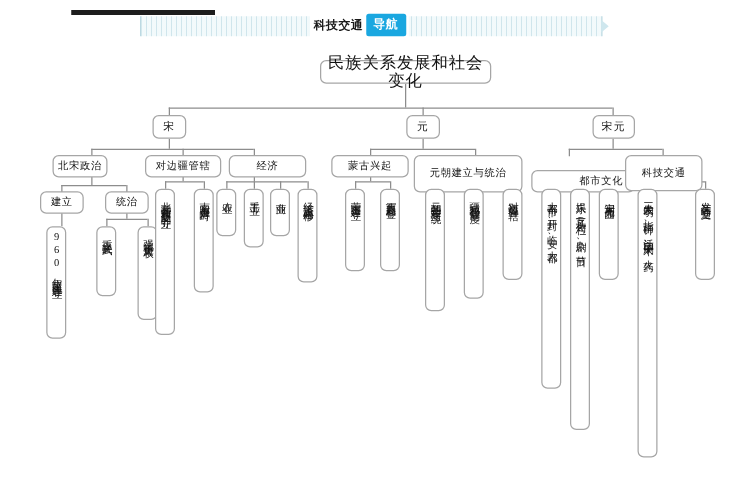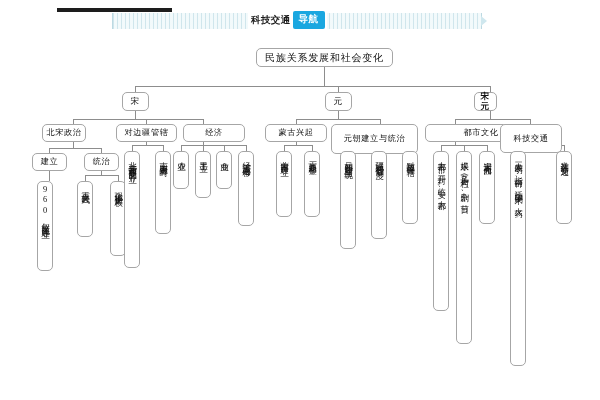--- a/index.html
+++ b/index.html
@@ -53,21 +53,21 @@
   }
   .node.h{            
     writing-mode:horizontal-tb;
     font-size:8.2px;letter-spacing:.6px;padding:0 3px;
   }
   .node.v{            
     writing-mode:vertical-rl;text-orientation:upright;
     font-size:8.4px;letter-spacing:1.4px;padding:3px 0;
     justify-content:flex-start;align-items:center;
   }
-  .node.root{font-size:10px;letter-spacing:.8px;}
+  .node.root{font-size:13px;letter-spacing:.8px;}
   .node.lvl2{font-size:8.6px;letter-spacing:1.2px;}
 
   
   .ln{position:absolute;background:#8d8d8d;}
   .lnv{width:1px;}
   .lnh{height:1px;}
 </style>
 </head>
 <body>
 
@@ -145,28 +145,28 @@
 
   <div class="ln lnv" style="left:530px;top:141px;height:4px;"></div>
   <div class="ln lnh" style="left:518px;top:145px;width:46px;"></div>
   <div class="ln lnv" style="left:518px;top:145px;height:6px;"></div>
   <div class="ln lnv" style="left:564px;top:145px;height:6px;"></div>
 
   <div class="node h root" style="left:256px;top:48px;width:137px;height:19px;">民族关系发展和社会变化</div>
 
   <div class="node h lvl2" style="left:122px;top:92px;width:27px;height:19px;">宋</div>
   <div class="node h lvl2" style="left:325px;top:92px;width:27px;height:19px;">元</div>
-  <div class="node h lvl2" style="left:474px;top:92px;width:23px;height:19px;font-weight:bold;">宋元</div>
+  <div class="node h lvl2" style="left:474px;top:92px;width:34px;height:19px;">宋元</div>
 
   <div class="node h" style="left:42px;top:124px;width:44px;height:18px;">北宋政治</div>
   <div class="node h" style="left:116px;top:124px;width:61px;height:18px;">对边疆管辖</div>
   <div class="node h" style="left:183px;top:124px;width:62px;height:18px;">经济</div>
   <div class="node h" style="left:265px;top:124px;width:62px;height:18px;">蒙古兴起</div>
   <div class="node h" style="left:331px;top:124px;width:87px;height:30px;">元朝建立与统治</div>
-  <div class="node h" style="left:425px;top:124px;width:83px;height:18px;padding-left:32px;">都市文化</div>
+  <div class="node h" style="left:425px;top:136px;width:83px;height:18px;padding-left:32px;">都市文化</div>
   <div class="node h" style="left:500px;top:124px;width:62px;height:29px;">科技交通</div>
 
   <div class="node h" style="left:32px;top:153px;width:35px;height:18px;">建立</div>
   <div class="node h" style="left:84px;top:153px;width:35px;height:18px;">统治</div>
 
   <div class="node v" style="left:37px;top:181px;width:16px;height:90px;">960年赵匡胤建立</div>
   <div class="node v" style="left:77px;top:181px;width:16px;height:56px;">重文轻武</div>
   <div class="node v" style="left:110px;top:181px;width:16px;height:75px;">强化中央集权</div>
 
   <div class="node v" style="left:124px;top:151px;width:16px;height:117px;">北宋与辽和西夏的并立</div>

